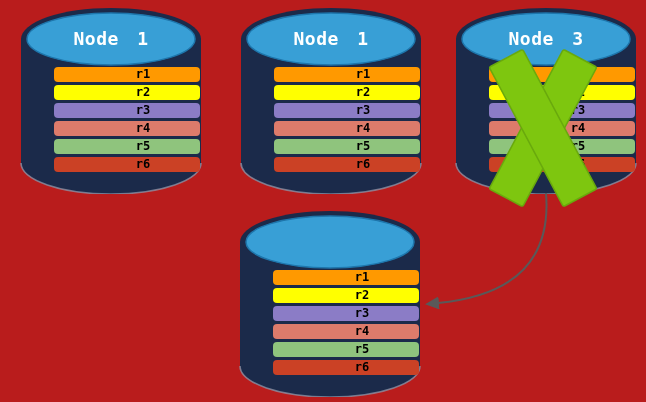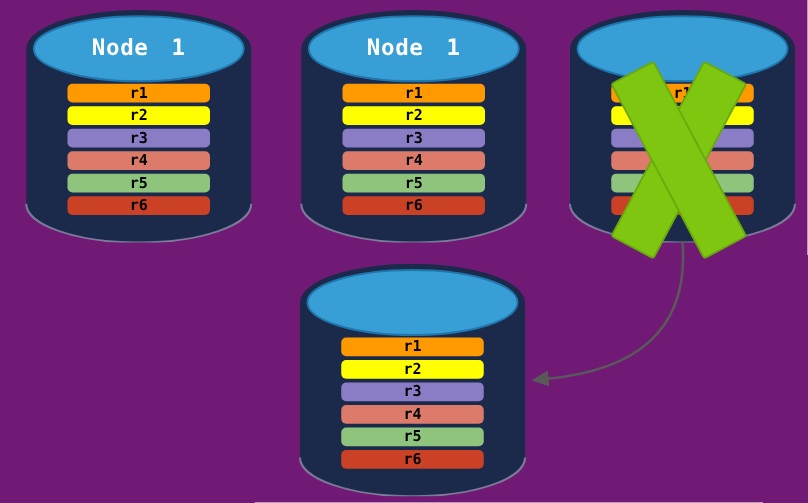--- a/index.html
+++ b/index.html
@@ -1,30 +1,30 @@
 <!DOCTYPE html>
 <html><head>
 <meta charset="utf-8">
 <style>
   html,body { margin:0; padding:0; background:#ffffff; }
   .canvas {
-    position:relative; width:646px; height:402px; background:#701a75;
+    position:relative; width:646px; height:402px; background:#b91c1c;
     overflow:hidden; font-family:"DejaVu Sans Mono", monospace;
   }
   .node { position:absolute; width:182px; height:186px; }
   .node svg.cyl { position:absolute; left:0; top:0; display:block; }
   .node-label {
     position:absolute; left:0; top:20px; width:100%; text-align:center;
     font-weight:bold; font-size:18px; color:#ffffff;
     word-spacing:7px; letter-spacing:0.5px;
   }
   .row {
     position:absolute; left:34px; width:114px; height:15px;
     border-radius:4px; text-align:center; line-height:15px;
-    font-weight:bold; font-size:12px; color:#000000;
+    font-weight:bold; font-size:12px; color:#000000;padding-left:32px;
   }
   .overlay { position:absolute; left:0; top:0; pointer-events:none; }
   .x-overlay { position:absolute; }
 </style>
 </head>
 <body>
 
 <div class="canvas">
 
   <div class="node" style="left:20px; top:8px;">
@@ -56,20 +56,21 @@
     <div class="row" style="top: 131px; background-color: rgb(143, 196, 125);">r5</div>
     <div class="row" style="top: 149px; background-color: rgb(203, 65, 37);">r6</div>
   </div>
 
   <div class="node" style="left:455px; top:8px;">
     <svg class="cyl" width="182" height="186" viewBox="0 0 182 186">
       <path d="M1,31 A90,31 0 0 1 181,31 L181,155 A90,31 0 0 1 1,155 Z" fill="#1B2A4A"></path>
       <path d="M1,155 A90,31 0 0 0 181,155" fill="none" stroke-width="1.6" opacity="0.75" stroke="#8C98AC"></path>
       <ellipse cx="91" cy="31" rx="84" ry="26" stroke-width="1.5" fill="#389FD6" stroke="#1E76AC"></ellipse>
     </svg>
+    <div class="node-label">Node 3</div>
     <div class="row" style="top: 59px; background-color: rgb(255, 153, 0);">r1</div>
     <div class="row" style="top: 77px; background-color: rgb(255, 255, 0);">r2</div>
     <div class="row" style="top: 95px; background-color: rgb(139, 124, 198);">r3</div>
     <div class="row" style="top: 113px; background-color: rgb(221, 123, 107);">r4</div>
     <div class="row" style="top: 131px; background-color: rgb(143, 196, 125);">r5</div>
     <div class="row" style="top: 149px; background-color: rgb(203, 65, 37);">r6</div>
   </div>
 
   <div class="node" style="left:239px; top:211px;">
     <svg class="cyl" width="182" height="186" viewBox="0 0 182 186">

